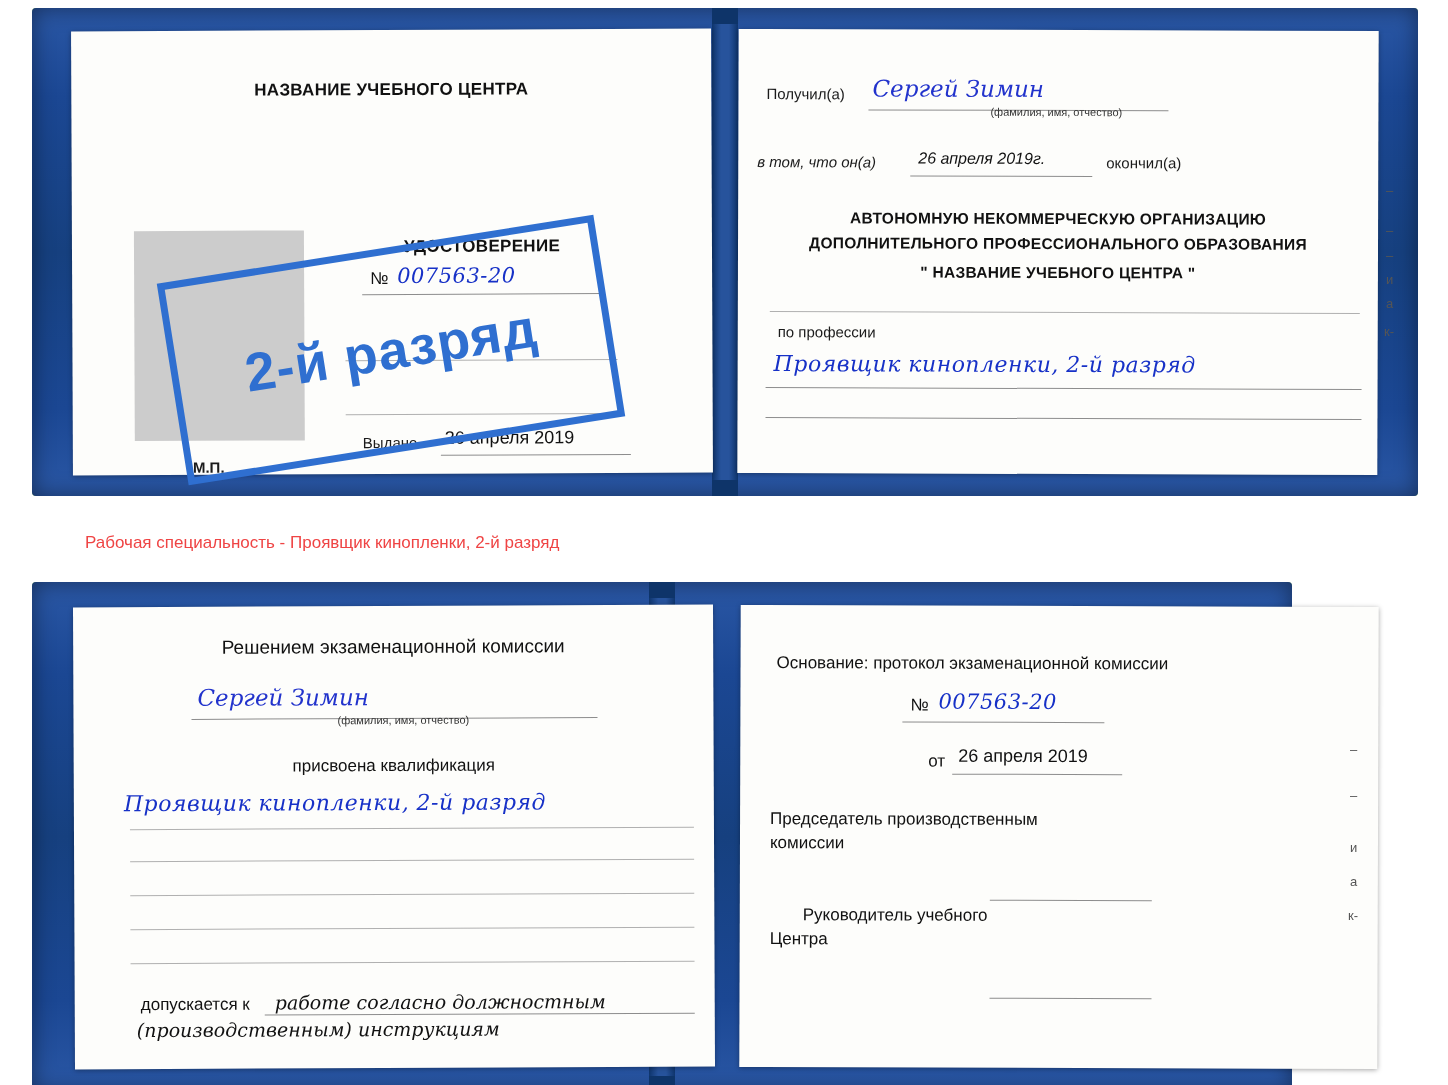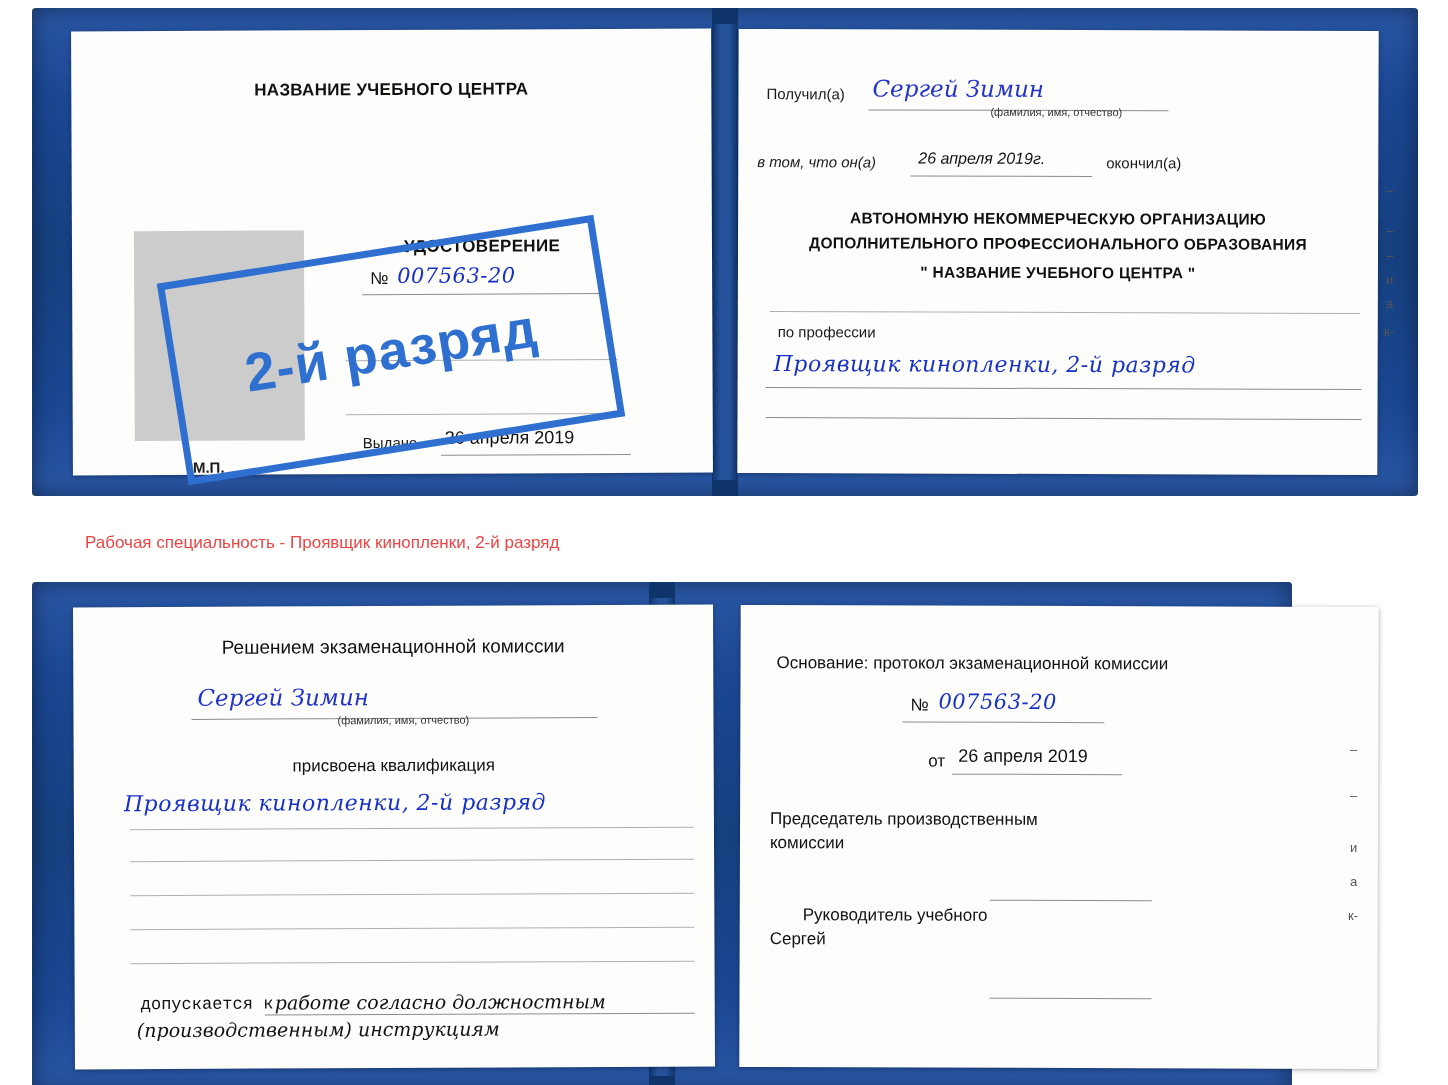--- a/index.html
+++ b/index.html
@@ -121,21 +121,21 @@
     <div style="position:absolute;left:0;right:0;top:150px;text-align:center;font-size:17px;color:#111;">присвоена квалификация</div>
 
     <div class="hand" style="position:absolute;left:50px;top:184px;font-size:22px;">Проявщик кинопленки, 2-й разряд</div>
 
     <div class="line light" style="left:56px;top:222px;width:564px;"></div>
     <div class="line light" style="left:56px;top:254px;width:564px;"></div>
     <div class="line light" style="left:56px;top:288px;width:564px;"></div>
     <div class="line light" style="left:56px;top:322px;width:564px;"></div>
     <div class="line light" style="left:56px;top:356px;width:564px;"></div>
 
-    <div style="position:absolute;left:66px;top:388px;font-size:17px;color:#111;font-family:Liberation Mono, monospace;">допускается к</div>
+    <div style="position:absolute;left:66px;top:388px;font-size:17px;color:#111;">допускается к</div>
     <div style="position:absolute;left:200px;top:385px;font-size:19px;font-style:italic;font-family:'DejaVu Serif',serif;color:#111;">работе согласно должностным</div>
     <div style="position:absolute;left:62px;top:412px;font-size:19px;font-style:italic;font-family:'DejaVu Serif',serif;color:#111;">(производственным) инструкциям</div>
     <div class="line" style="left:190px;top:408px;width:430px;"></div>
   </div>
 
   <div class="page tilt-r" style="left:708px;top:24px;width:638px;height:462px;">
     <div style="position:absolute;left:36px;top:48px;font-size:17px;color:#111;">Основание: протокол экзаменационной комиссии</div>
 
     <div style="position:absolute;left:170px;top:90px;font-size:17px;color:#111;">№</div>
     <div class="hand" style="position:absolute;left:198px;top:84px;">007563-20</div>
@@ -143,21 +143,21 @@
 
     <div style="position:absolute;left:188px;top:146px;font-size:17px;color:#111;">от</div>
     <div style="position:absolute;left:218px;top:140px;font-size:18px;color:#111;">26 апреля 2019</div>
     <div class="line" style="left:212px;top:168px;width:170px;"></div>
 
     <div style="position:absolute;left:30px;top:204px;font-size:17px;color:#111;">Председатель производственным</div>
     <div style="position:absolute;left:30px;top:228px;font-size:17px;color:#111;">комиссии</div>
     <div class="line" style="left:250px;top:294px;width:162px;"></div>
 
     <div style="position:absolute;left:30px;top:300px;font-size:17px;color:#111;margin-left:33px;">Руководитель учебного</div>
-    <div style="position:absolute;left:30px;top:324px;font-size:17px;color:#111;">Сергей</div>
+    <div style="position:absolute;left:30px;top:324px;font-size:17px;color:#111;">Центра</div>
     <div class="line" style="left:250px;top:392px;width:162px;"></div>
   </div>
 
   <div class="edge" style="left:1318px;top:160px;">–</div>
   <div class="edge" style="left:1318px;top:206px;">–</div>
   <div class="edge" style="left:1318px;top:258px;">и</div>
   <div class="edge" style="left:1318px;top:292px;">а</div>
   <div class="edge" style="left:1316px;top:326px;">к-</div>
 </div>
 

